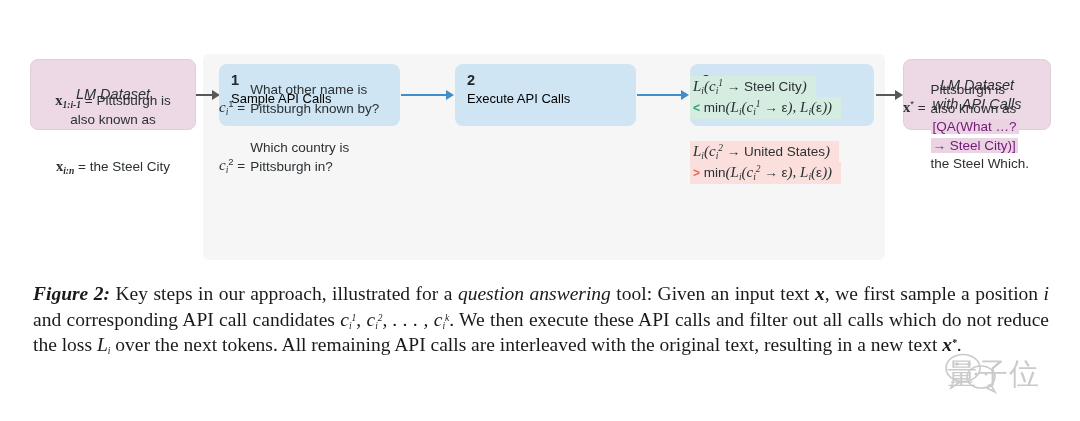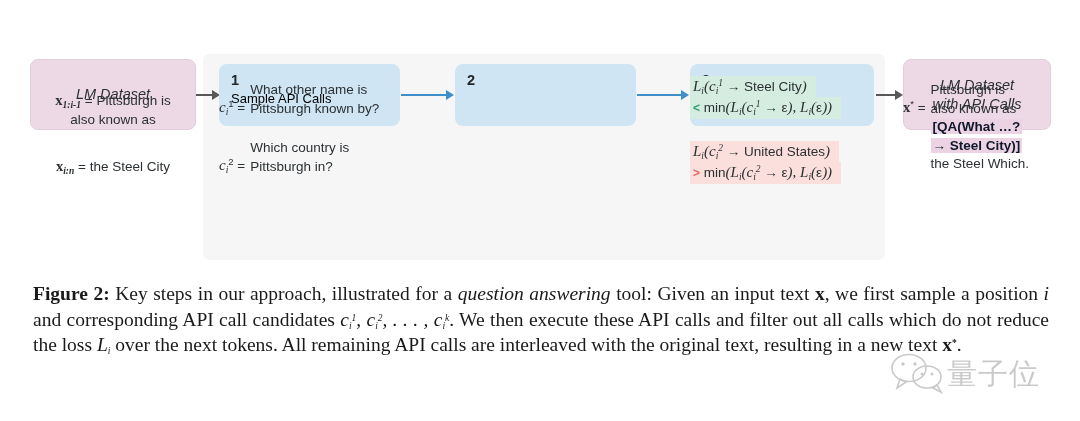--- a/index.html
+++ b/index.html
@@ -187,49 +187,50 @@
   .math {
     font-family: "Liberation Serif", serif;
     font-style: italic;
     font-size: 15px;
   }
   .upr { font-style: normal; font-family: "Liberation Sans", sans-serif; font-size: 13.5px; }
 
   
   .hl-api {
     background: #ecd3e4;
-    color: #0f172a;
-    font-weight: bold;
+    color: #701a75;
+    font-weight: normal;
     padding: 0 2px;
   }
 
   
   #caption {
     position: absolute;
     left: 33px;
     top: 281px;
     width: 1016px;
     font-family: "Liberation Serif", serif;
     font-size: 19.5px;
     line-height: 25.5px;
     color: #1a1a1a;
     text-align: justify;
   }
   #caption .cap-ital { font-style: italic; }
-  #caption .cap-bold { font-weight: bold; }
+  #caption .cap-bold { font-weight: bold; font-style: italic; }
   #caption .cap-math { font-style: italic; }
 
   
   #watermark {
     position: absolute;
     left: 889px;
     top: 352px;
     width: 165px;
     height: 46px;
     opacity: 0.45;
+    text-align: center;
   }
   #watermark .wm-text {
     position: absolute;
     left: 58px;
     top: 2px;
     font-size: 30px;
     line-height: 40px;
     color: #8b8b8b;
     letter-spacing: 1px;
     font-family: "DejaVu Sans", sans-serif;
@@ -295,20 +296,21 @@
           <span>Which country is</span><br>
           <span>Pittsburgh in?</span>
         </span>
       </div>
     </div>
   </div>
 
   <div class="col col-step2">
     <div class="hdr hdr-blue" style="margin-top:64px">
       <div class="step-num">2</div>
+      <div class="step-title">Execute API Calls</div>
     </div>
   </div>
 
   <div class="col col-step3">
     <div class="hdr hdr-blue" style="margin-top:64px">
       <div class="step-num">3</div>
       <div class="step-title">Filter API Calls</div>
     </div>
     <div class="body">
 

